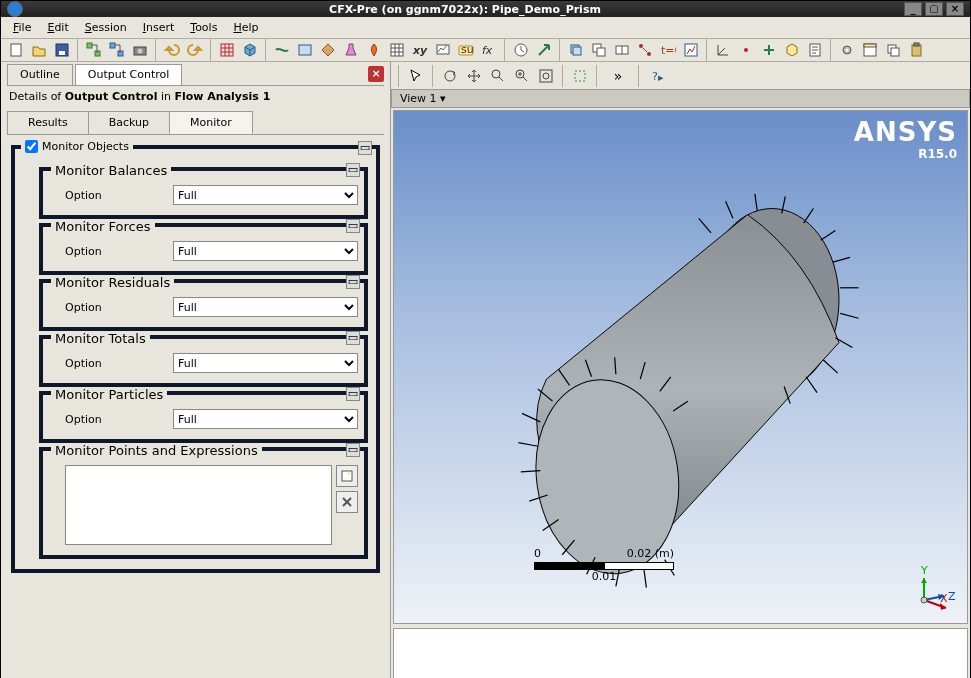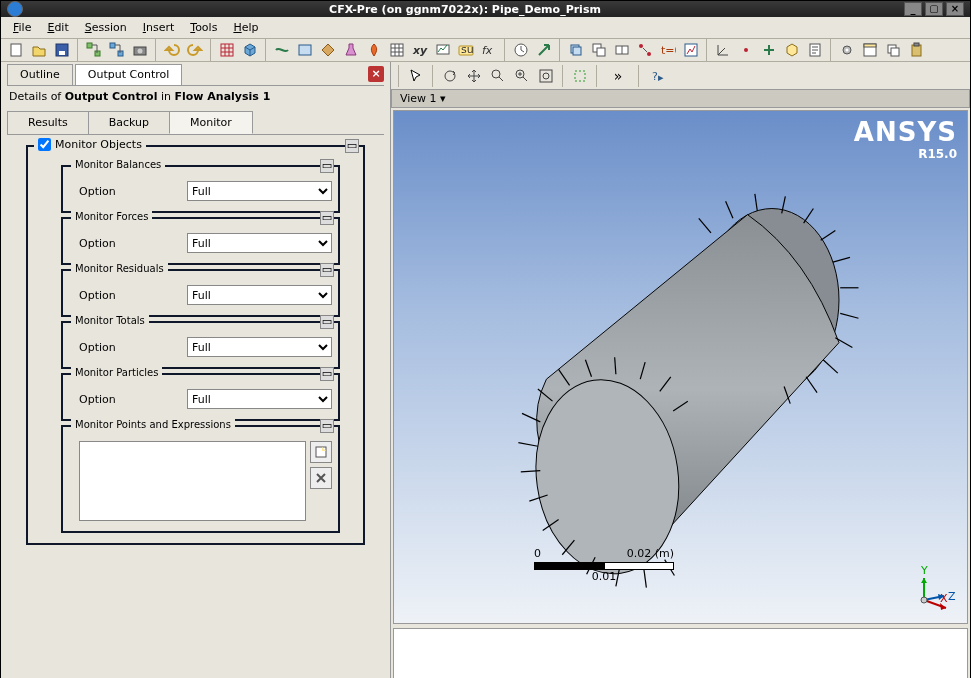--- a/index.html
+++ b/index.html
@@ -18,22 +18,22 @@
 .leftpane { width: 390px; display: flex; flex-direction: column; border-right: 1px solid #999; padding: 2px 6px 6px 6px; }
 .righttabs { display:flex; border-bottom: 1px solid #999; height: 22px; }
 .rtab { padding: 3px 12px; border:1px solid #999; border-bottom:none; background:#e8e5dc; margin-right:2px; font-size:11px;}
 .rtab.active { background:#fff; }
 .rtclose { margin-left:auto; width:16px; height:16px; background:#b33; color:#fff; text-align:center; line-height:15px; font-weight:bold; margin-top:2px; border-radius:2px;}
 .details-line { padding: 4px 2px; font-size: 11px; }
 .subtabs { display:flex; border-bottom:1px solid #999; margin-top:4px; }
 .stab { padding: 4px 20px; border:1px solid #999; border-bottom:none; background:#e8e5dc; margin-right:-1px;}
 .stab.active { background:#f5f3ee; border-bottom:1px solid #f5f3ee; position:relative; z-index:1; }
 .formarea { flex:1; overflow:auto; padding: 6px 2px; }
-.group { border:2px solid #0f172a; margin: 4px 17px; position:relative; padding: 10px 6px 6px 16px; }
-.group-title { position:absolute; top:-8px; left:8px; background:#e8e5dc; padding: 0 4px; font-size:10px; }
+.group { border:4px solid #0f172a; margin: 4px 2px; position:relative; padding: 10px 6px 6px 22px; }
+.group-title { position:absolute; top:-8px; left:8px; background:#e8e5dc; padding: 0 4px; font-size:13px; }
 .gcheck { position:absolute; top:-9px; left:6px; background:#e8e5dc; padding:0 4px; display:flex; align-items:center; gap:4px; }
 .gcheck input { width:13px; height:13px; }
 .group .row { display:flex; align-items:center; height:24px; margin: 2px 0; }
 .group .row label { width: 108px; }
 .group .row select { flex:1; height:20px; background:#fff; border:1px solid #888; }
 .gtoggle { position:absolute; right:4px; top:-8px; width:14px; height:14px; border:1px solid #888; background:#ddd; text-align:center; line-height:11px; font-size:11px; }
 .listbox { background:#fff; border:1px solid #888; height:80px; flex:1; }
 .listbtns { display:flex; flex-direction:column; gap:4px; margin-left:4px; }
 .sqbtn { width:22px; height:22px; border:1px solid #888; background:#eee; display:flex; align-items:center; justify-content:center; }
 .bottombtns { display:flex; gap:8px; padding:4px 0; margin-top:auto; border-top:1px solid #aaa; }

